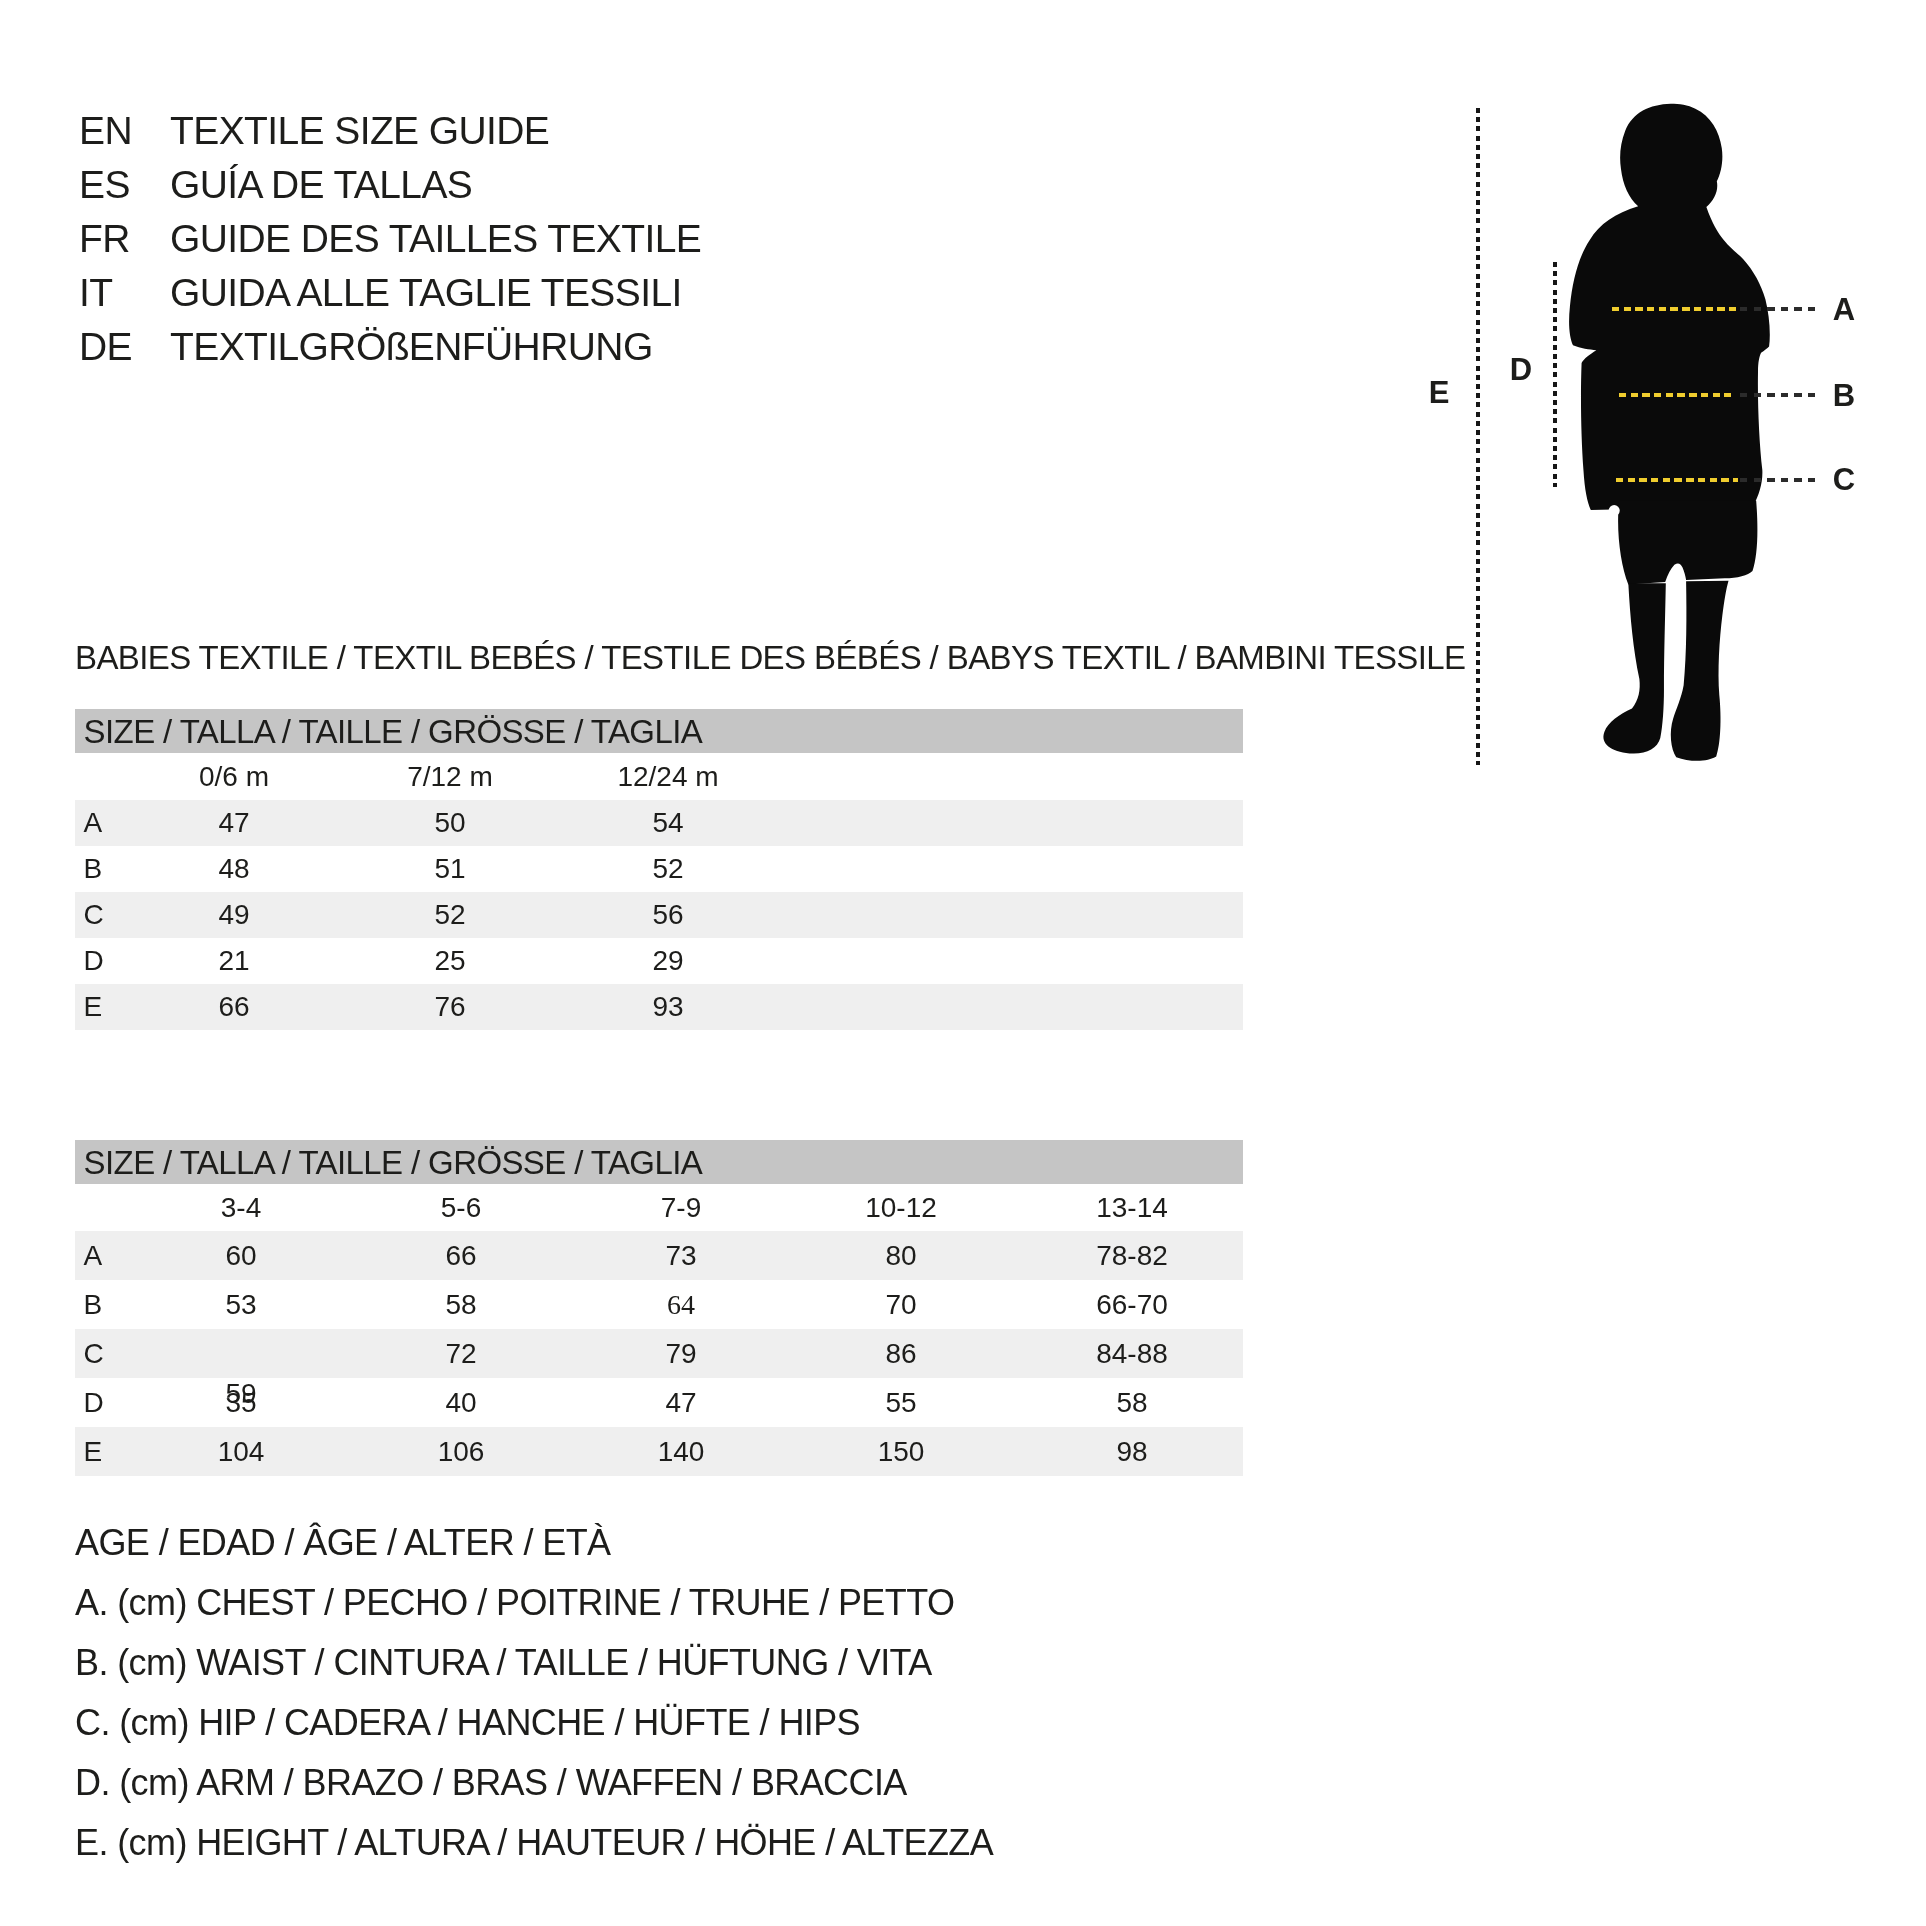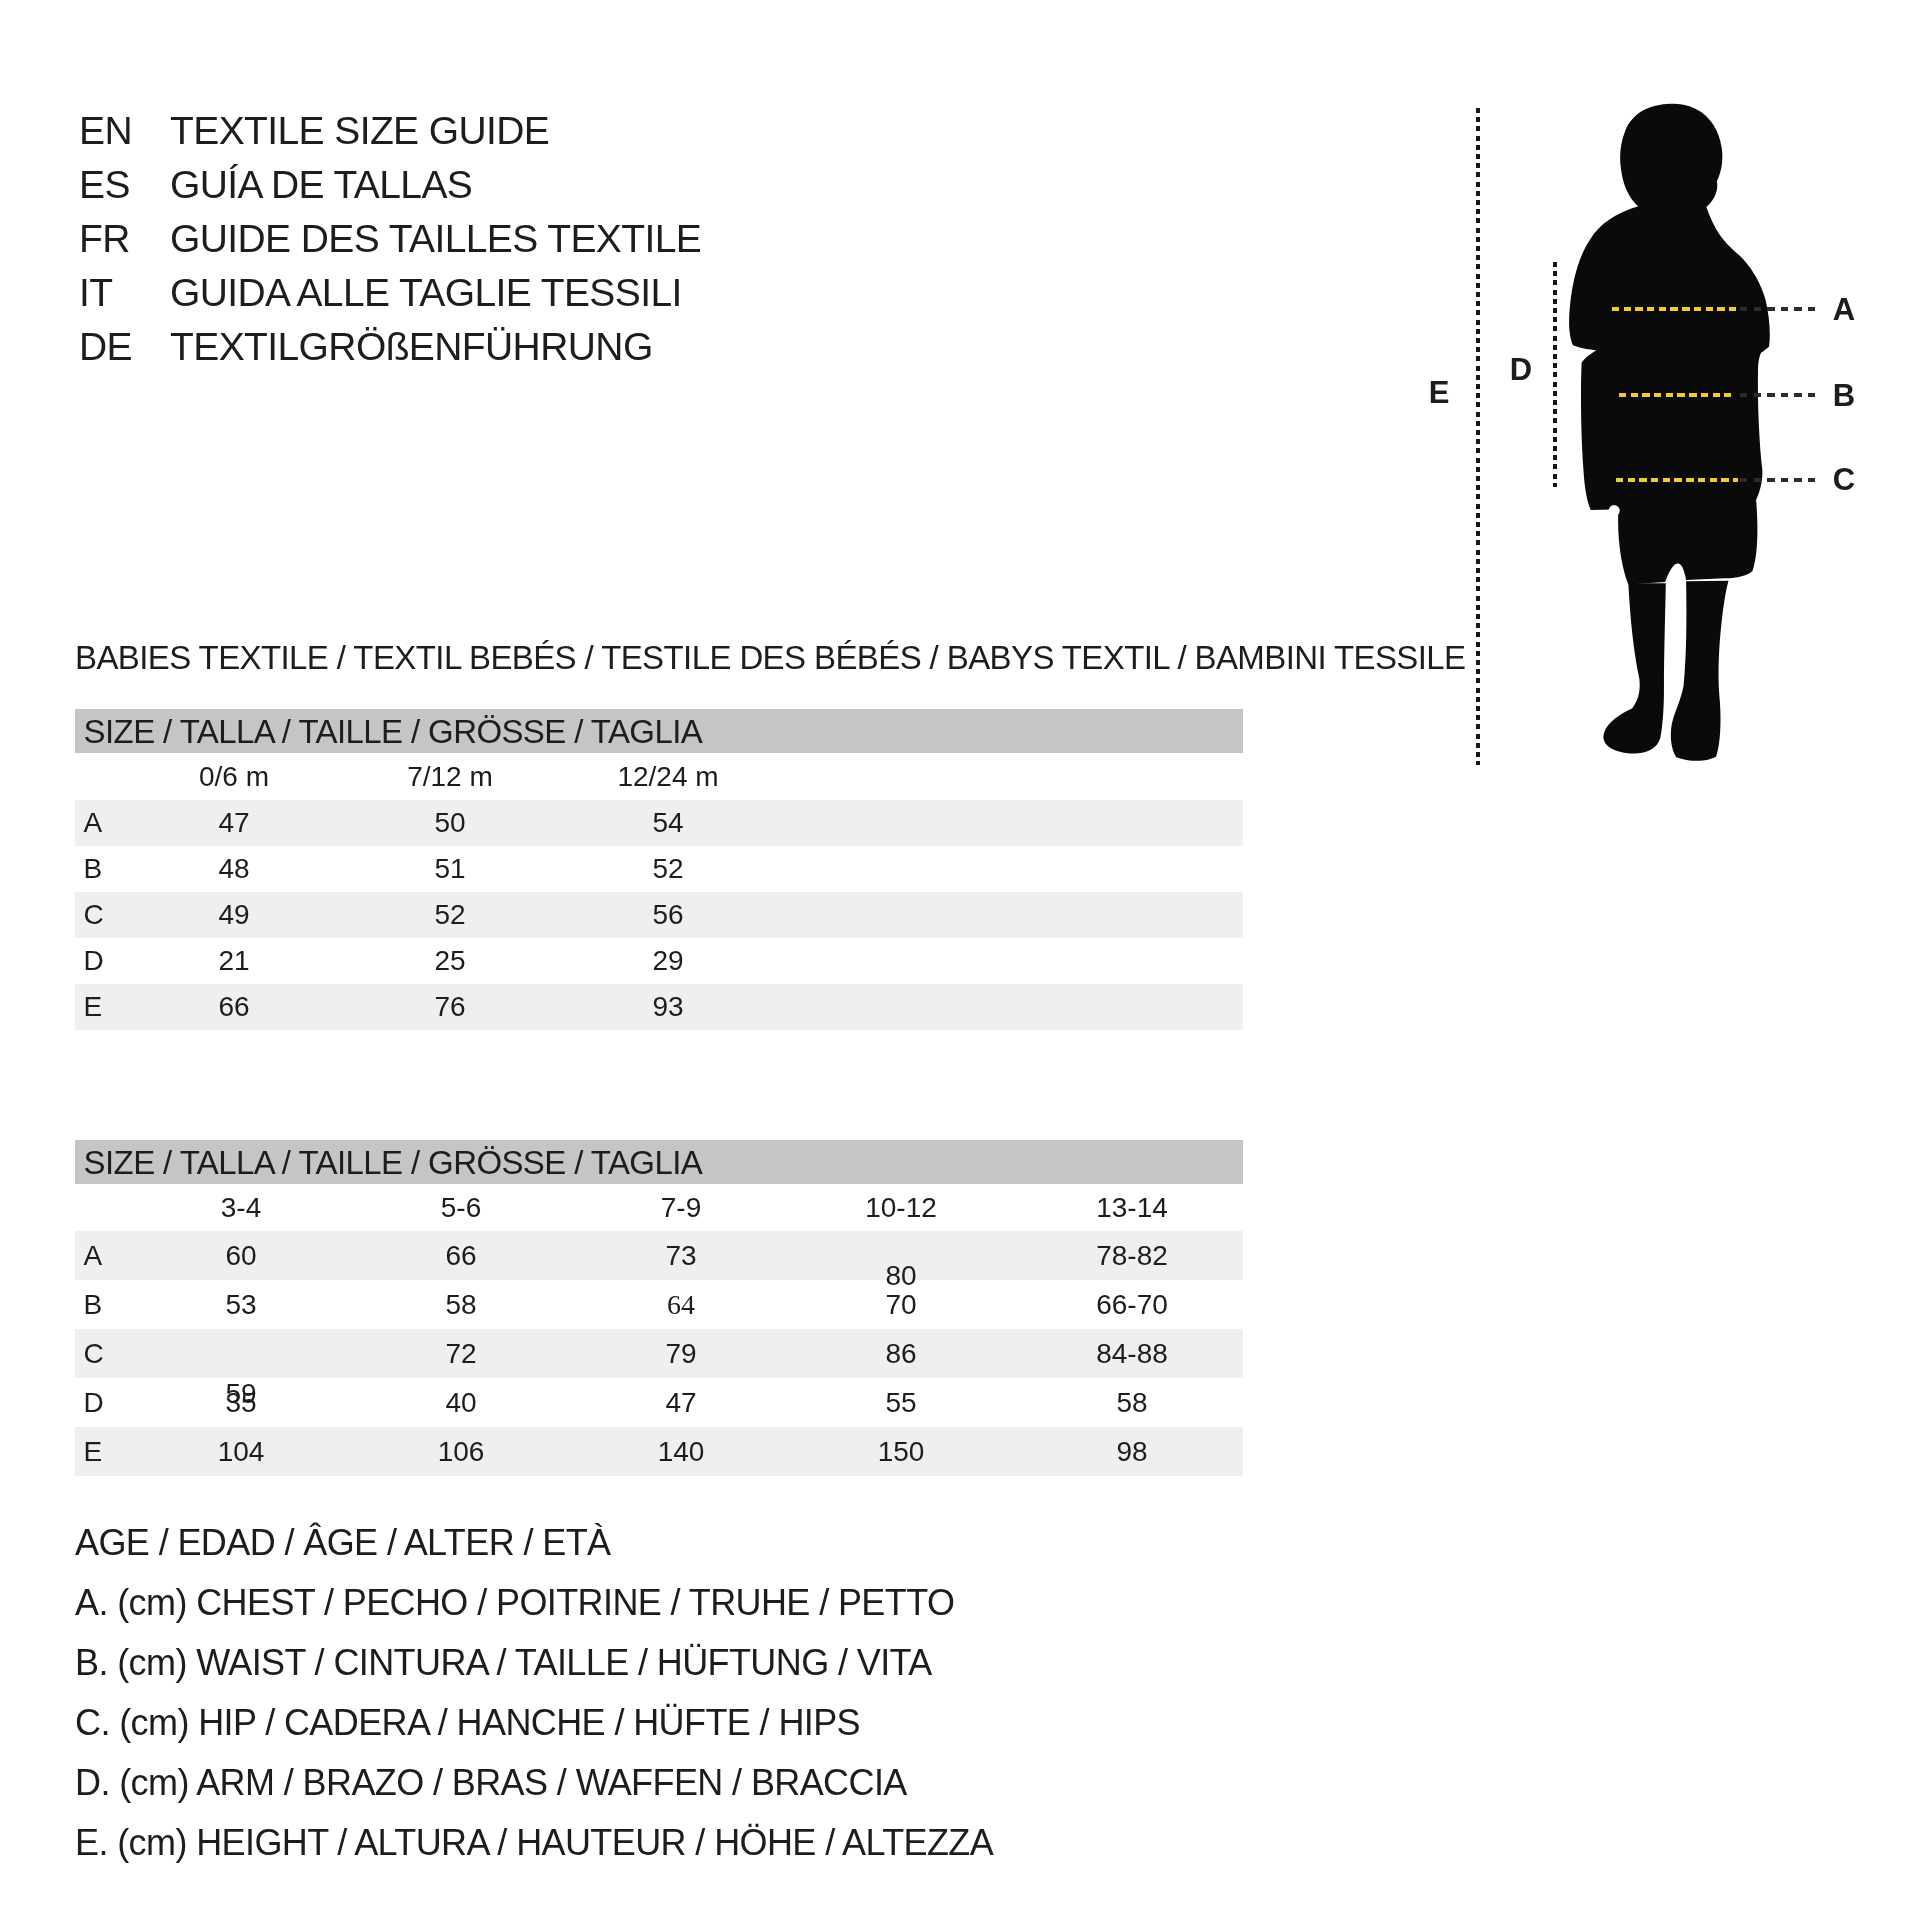--- a/index.html
+++ b/index.html
@@ -196,21 +196,21 @@
       <span class="cell" style="left:386px;">5-6</span>
       <span class="cell" style="left:606px;">7-9</span>
       <span class="cell" style="left:826px;">10-12</span>
       <span class="cell" style="left:1057px;">13-14</span>
     </div>
     <div class="tbl-row h80 stripe">
       <span class="rowletter">A</span>
       <span class="cell" style="left:166px;">60</span>
       <span class="cell" style="left:386px;">66</span>
       <span class="cell" style="left:606px;">73</span>
-      <span class="cell" style="left:826px;margin-top:20px;">80</span>
+      <span class="cell" style="left:826px;">80</span>
       <span class="cell" style="left:1057px;">78-82</span>
     </div>
     <div class="tbl-row h80">
       <span class="rowletter">B</span>
       <span class="cell" style="left:166px;">53</span>
       <span class="cell" style="left:386px;">58</span>
       <span class="cell" style="left:606px;font-family:Liberation Serif, serif;">64</span>
       <span class="cell" style="left:826px;">70</span>
       <span class="cell" style="left:1057px;">66-70</span>
     </div>

